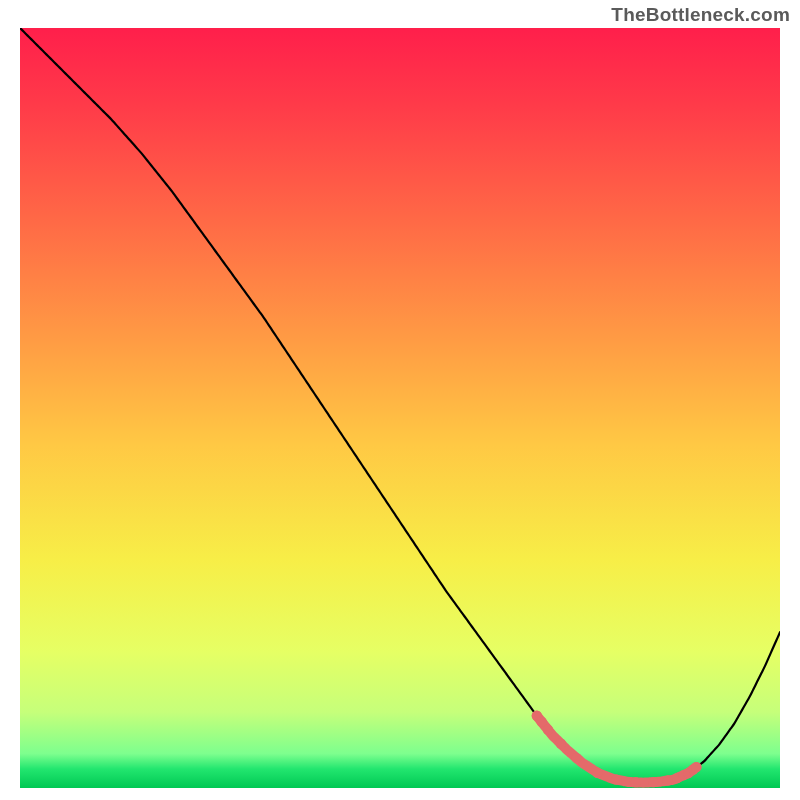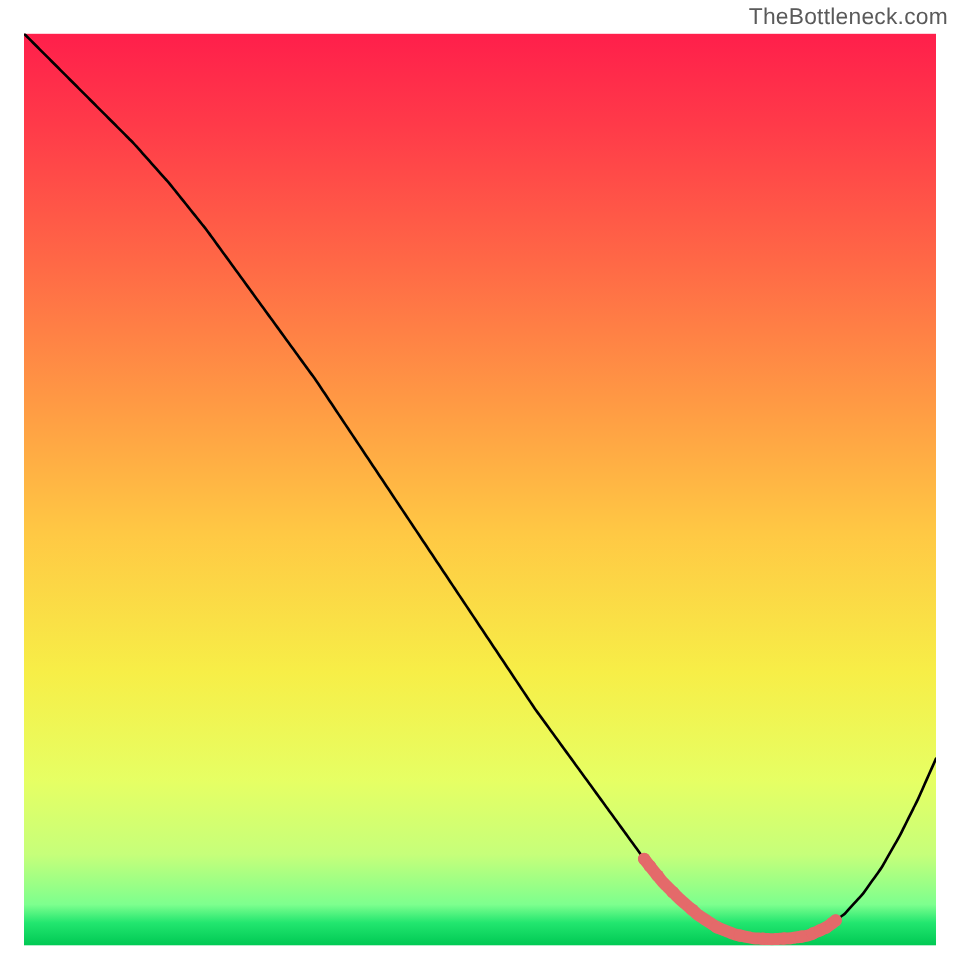--- a/index.html
+++ b/index.html
@@ -18,20 +18,21 @@
   }
   .watermark {
     position: absolute;
     top: 4px;
     right: 10px;
     font-size: 19px;
     color: #5a5a5a;
     letter-spacing: 0.2px;
     z-index: 3;
     user-select: none;
+    font-weight: bold;
   }
   .plot {
     position: absolute;
     left: 20px;
     top: 28px;
     width: 760px;
     height: 760px;
   }
   svg {
     display: block;

